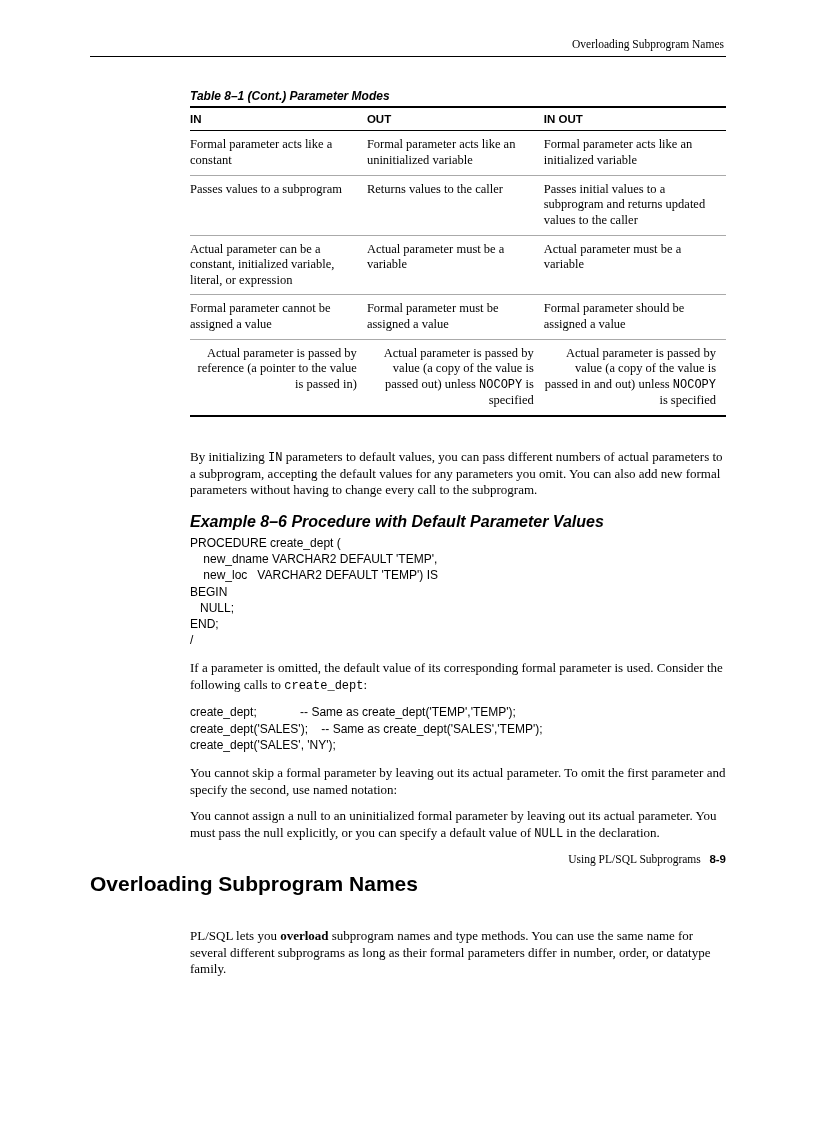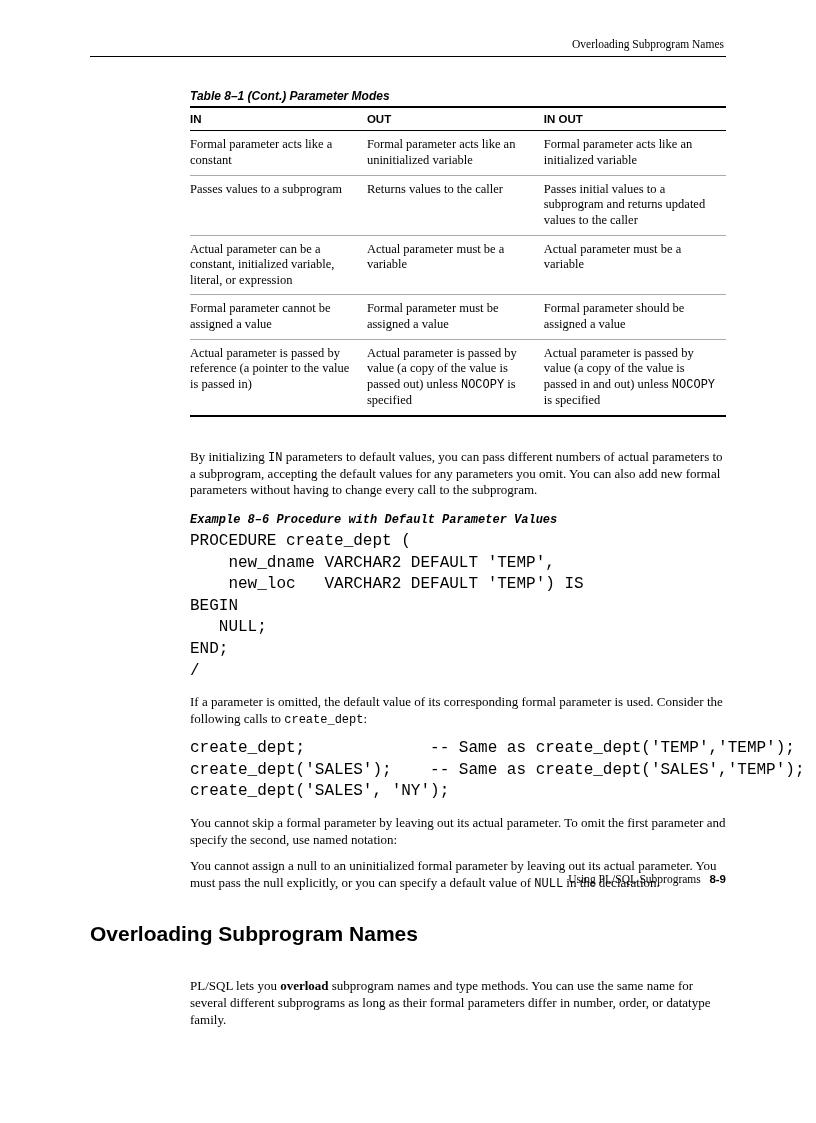--- a/index.html
+++ b/index.html
@@ -54,20 +54,21 @@
     border-bottom: 1px solid #000;
     padding: 4px 6px 4px 0;
   }
   table.modes td {
     vertical-align: top;
     padding: 6px 10px 6px 0;
     border-bottom: 1px solid #aaa;
   }
   table.modes tbody tr:last-child td {
     border-bottom: 2px solid #000;
+    text-align: right;
   }
   table.modes col.c1 { width: 33%; }
   table.modes col.c2 { width: 33%; }
   table.modes col.c3 { width: 34%; }
   .mono { font-family: "Courier New", Courier, monospace; font-size: 12px; }
   h2.section {
     font-family: Arial, Helvetica, sans-serif;
     font-weight: bold;
     font-size: 17px;
     margin: 28px 0 8px 0;
@@ -77,36 +78,36 @@
     font-weight: bold;
     font-size: 21px;
     margin: 30px 0 8px 0;
   }
   .para {
     font-size: 13px;
     line-height: 1.28;
     margin: 6px 0 10px 0;
   }
   .example-caption {
-    font-family: Liberation Mono, monospace;
+    font-family: Liberation Sans, sans-serif;
     font-weight: bold;
     font-style: italic;
+    font-size: 16px;
+    margin: 14px 0 4px 0;
+  }
+  pre.code {
+    font-family: Liberation Sans, sans-serif;
     font-size: 12px;
-    margin: 14px 0 4px 0;
-  }
-  pre.code {
-    font-family: Liberation Mono, monospace;
-    font-size: 16px;
     line-height: 1.35;
     margin: 4px 0 12px 0;
     white-space: pre;
   }
   .footer {
     position: absolute;
-    bottom: 24px;
+    bottom: 44px;
     right: 90px;
     font-size: 11.5px;
   }
   .footer .pg {
     font-family: Arial, Helvetica, sans-serif;
     font-weight: bold;
   }
 </style>
 </head>
 <body>

